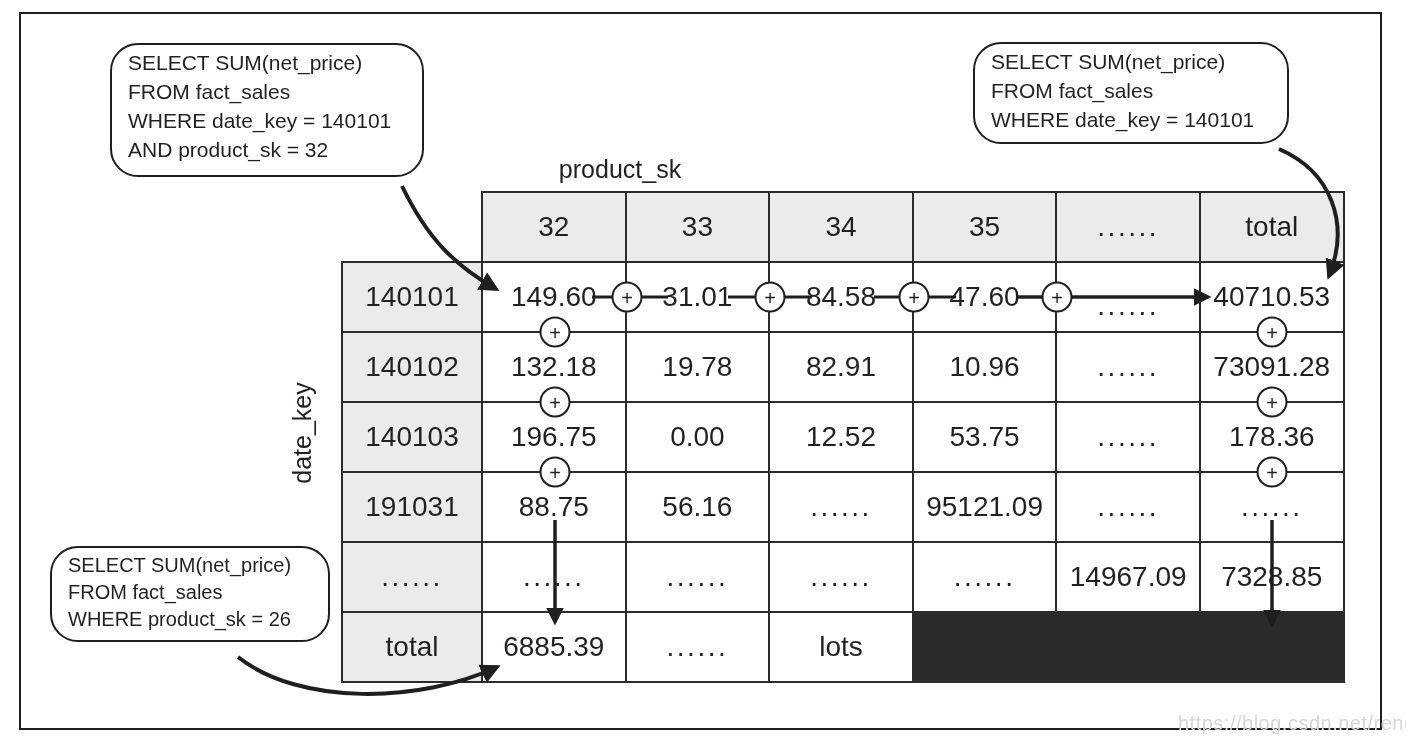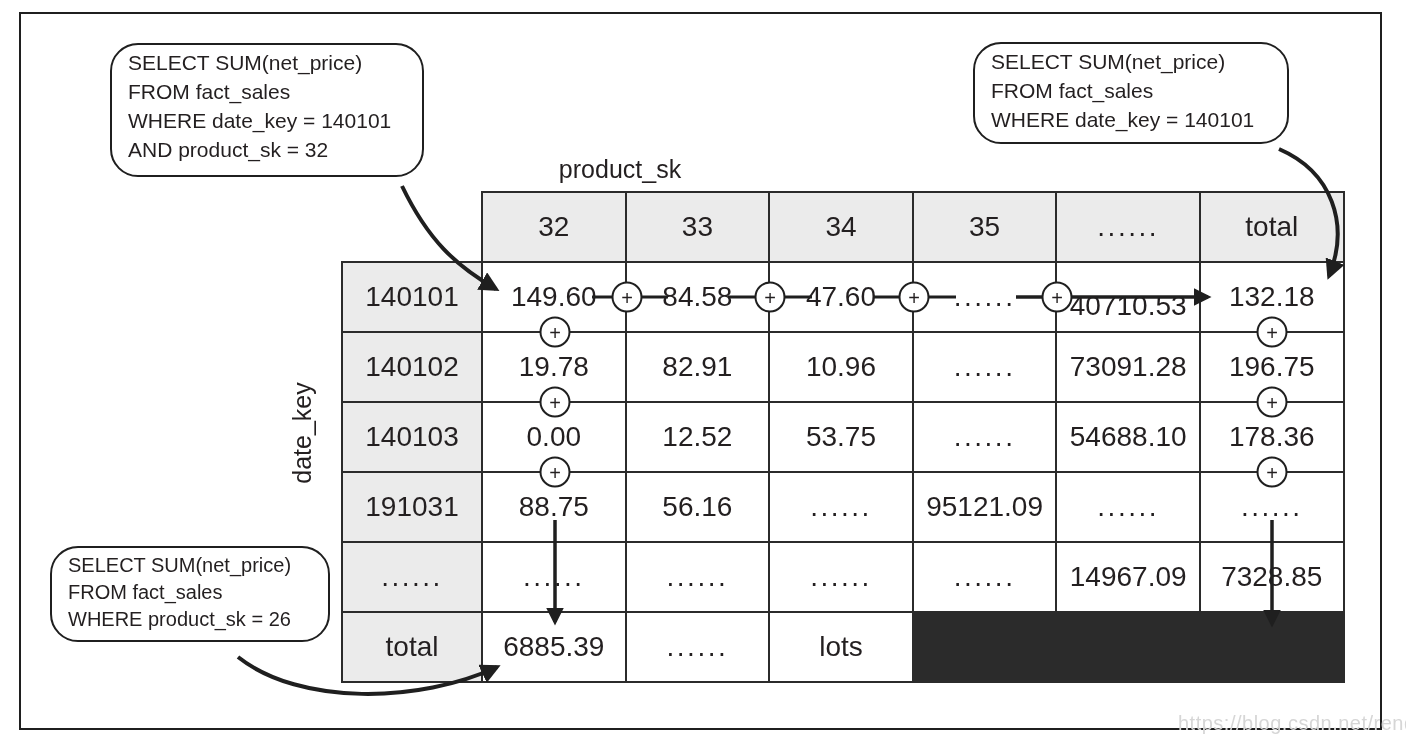--- a/index.html
+++ b/index.html
@@ -67,36 +67,36 @@
 <div class="grid grid-rowhdr" data-name="row-header-column">
     <div class="cell hdr" data-name="row-header-cell">140101</div>
     <div class="cell hdr" data-name="row-header-cell">140102</div>
     <div class="cell hdr" data-name="row-header-cell">140103</div>
     <div class="cell hdr" data-name="row-header-cell">191031</div>
     <div class="cell hdr dots" data-name="row-header-cell">......</div>
     <div class="cell hdr" data-name="row-header-cell">total</div>
   </div>
 <div class="grid grid-data" data-name="data-grid">
     <div class="cell" data-name="data-cell">149.60</div>
+    <div class="cell" data-name="data-cell">31.01</div>
     <div class="cell" data-name="data-cell">84.58</div>
     <div class="cell" data-name="data-cell">47.60</div>
     <div class="cell dots" data-name="data-cell">......</div>
     <div class="cell" data-name="data-cell">40710.53</div>
     <div class="cell" data-name="data-cell">132.18</div>
     <div class="cell" data-name="data-cell">19.78</div>
     <div class="cell" data-name="data-cell">82.91</div>
     <div class="cell" data-name="data-cell">10.96</div>
     <div class="cell dots" data-name="data-cell">......</div>
     <div class="cell" data-name="data-cell">73091.28</div>
     <div class="cell" data-name="data-cell">196.75</div>
     <div class="cell" data-name="data-cell">0.00</div>
     <div class="cell" data-name="data-cell">12.52</div>
     <div class="cell" data-name="data-cell">53.75</div>
     <div class="cell dots" data-name="data-cell">......</div>
-    <div class="cell" data-name="data-cell">54688.10</div>
     <div class="cell" data-name="data-cell">178.36</div>
     <div class="cell" data-name="data-cell">88.75</div>
     <div class="cell" data-name="data-cell">56.16</div>
     <div class="cell dots" data-name="data-cell">......</div>
     <div class="cell" data-name="data-cell">95121.09</div>
     <div class="cell dots" data-name="data-cell">......</div>
     <div class="cell dots" data-name="data-cell">......</div>
     <div class="cell dots" data-name="data-cell">......</div>
     <div class="cell dots" data-name="data-cell">......</div>
     <div class="cell dots" data-name="data-cell">......</div>

